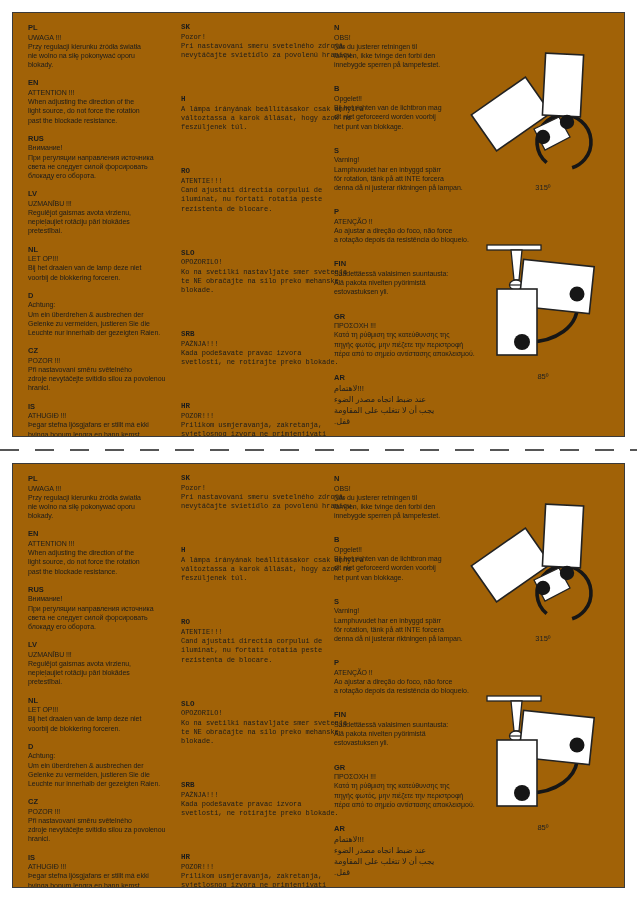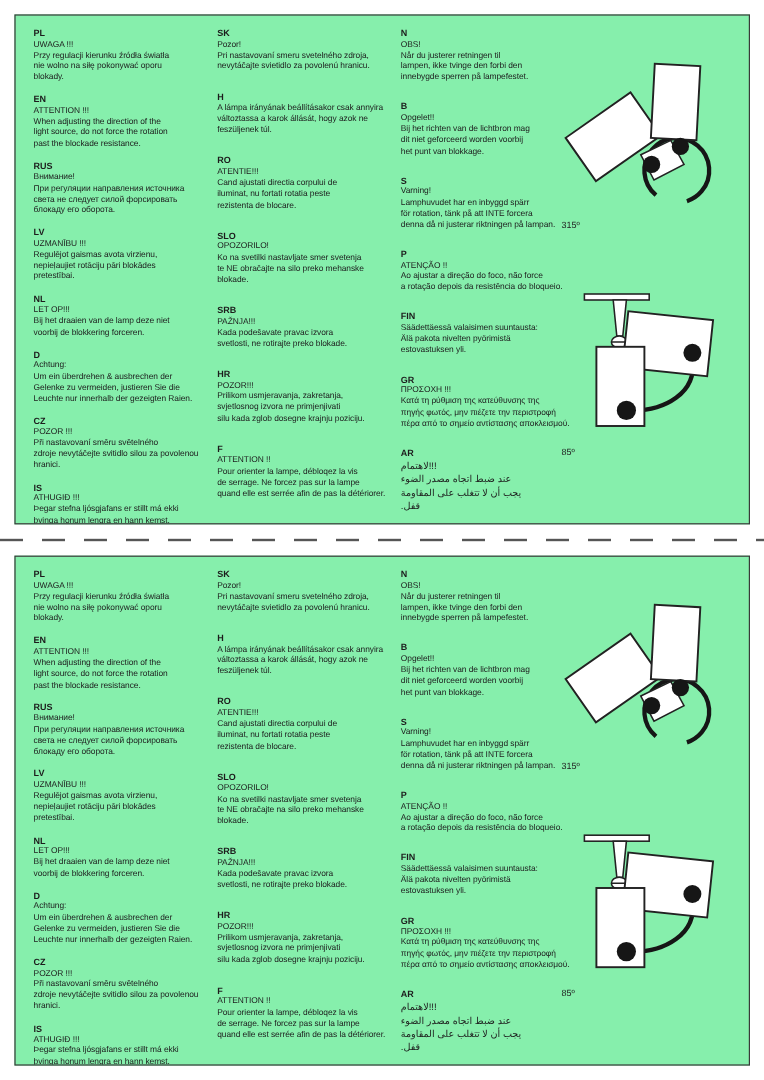--- a/index.html
+++ b/index.html
@@ -1,37 +1,37 @@
 <!DOCTYPE html>
 <html><head>
 <meta charset="utf-8">
 <style>
   html,body{margin:0;padding:0;background:#fff;}
   body{width:637px;height:900px;position:relative;font-family:"Liberation Sans","DejaVu Sans",sans-serif;color:#1c1c1c;}
   .sheet{position:absolute;inset:0;}
-  .panel{position:relative;margin:0 12px;height:425px;border:1.3px solid #3a3a3a;box-sizing:border-box;padding:10px 18px 0 15px;background:#86efac;overflow:hidden;}
+  .panel{position:relative;margin:0 12px;height:425px;border:1.3px solid #3a3a3a;box-sizing:border-box;padding:10px 18px 0 15px;background:#a16207;overflow:hidden;}
   .panel.first{margin-top:12px;}
   .separator{height:26px;position:relative;}
   .separator .dash{position:absolute;left:0;right:0;top:12px;height:2px;
     background:repeating-linear-gradient(90deg,#565656 0 19px,transparent 19px 35px);}
   .cols{display:flex;align-items:flex-start;}
   .col{display:flex;flex-direction:column;box-sizing:border-box;}
   .col[data-col="0"]{width:153px;gap:9px;}
-  .col[data-col="1"]{width:153px;gap:16px;}
+  .col[data-col="1"]{width:153px;gap:35px;font-family:Liberation Mono, monospace;}
   .col[data-col="2"]{width:150px;gap:15px;}
   .section{display:block;}
   .lang-code{font-weight:700;font-size:7.5px;line-height:9.6px;}
   .line{font-size:7px;line-height:9.2px;white-space:nowrap;letter-spacing:-0.05px;}
   .section.ar{padding-right:4px;}
   .section.ar .line{direction:ltr;unicode-bidi:bidi-override;text-align:left;font-size:8px;line-height:11px;white-space:nowrap;}
   .drawings{position:absolute;left:455px;top:34px;width:150px;}
   .drawings figure{margin:0;padding:0;}
   .drawings figure.fig2{margin-top:50px;}
   .drawings svg{display:block;}
-  .angle-label{display:block;text-align:left;font-size:7.5px;margin-top:4px;color:#222;}
+  .angle-label{display:block;text-align:center;font-size:7.5px;margin-top:4px;color:#222;}
   .stroke{fill:#fff;stroke:#222;stroke-width:1.6;}
   .stroke-thin{fill:#fff;stroke:#222;stroke-width:1.3;}
   .dot{fill:#161616;stroke:none;}
   .arc{fill:none;stroke:#161616;stroke-width:3.6;}
 </style>
 </head>
 <body>
 
 <div class="sheet">
 

